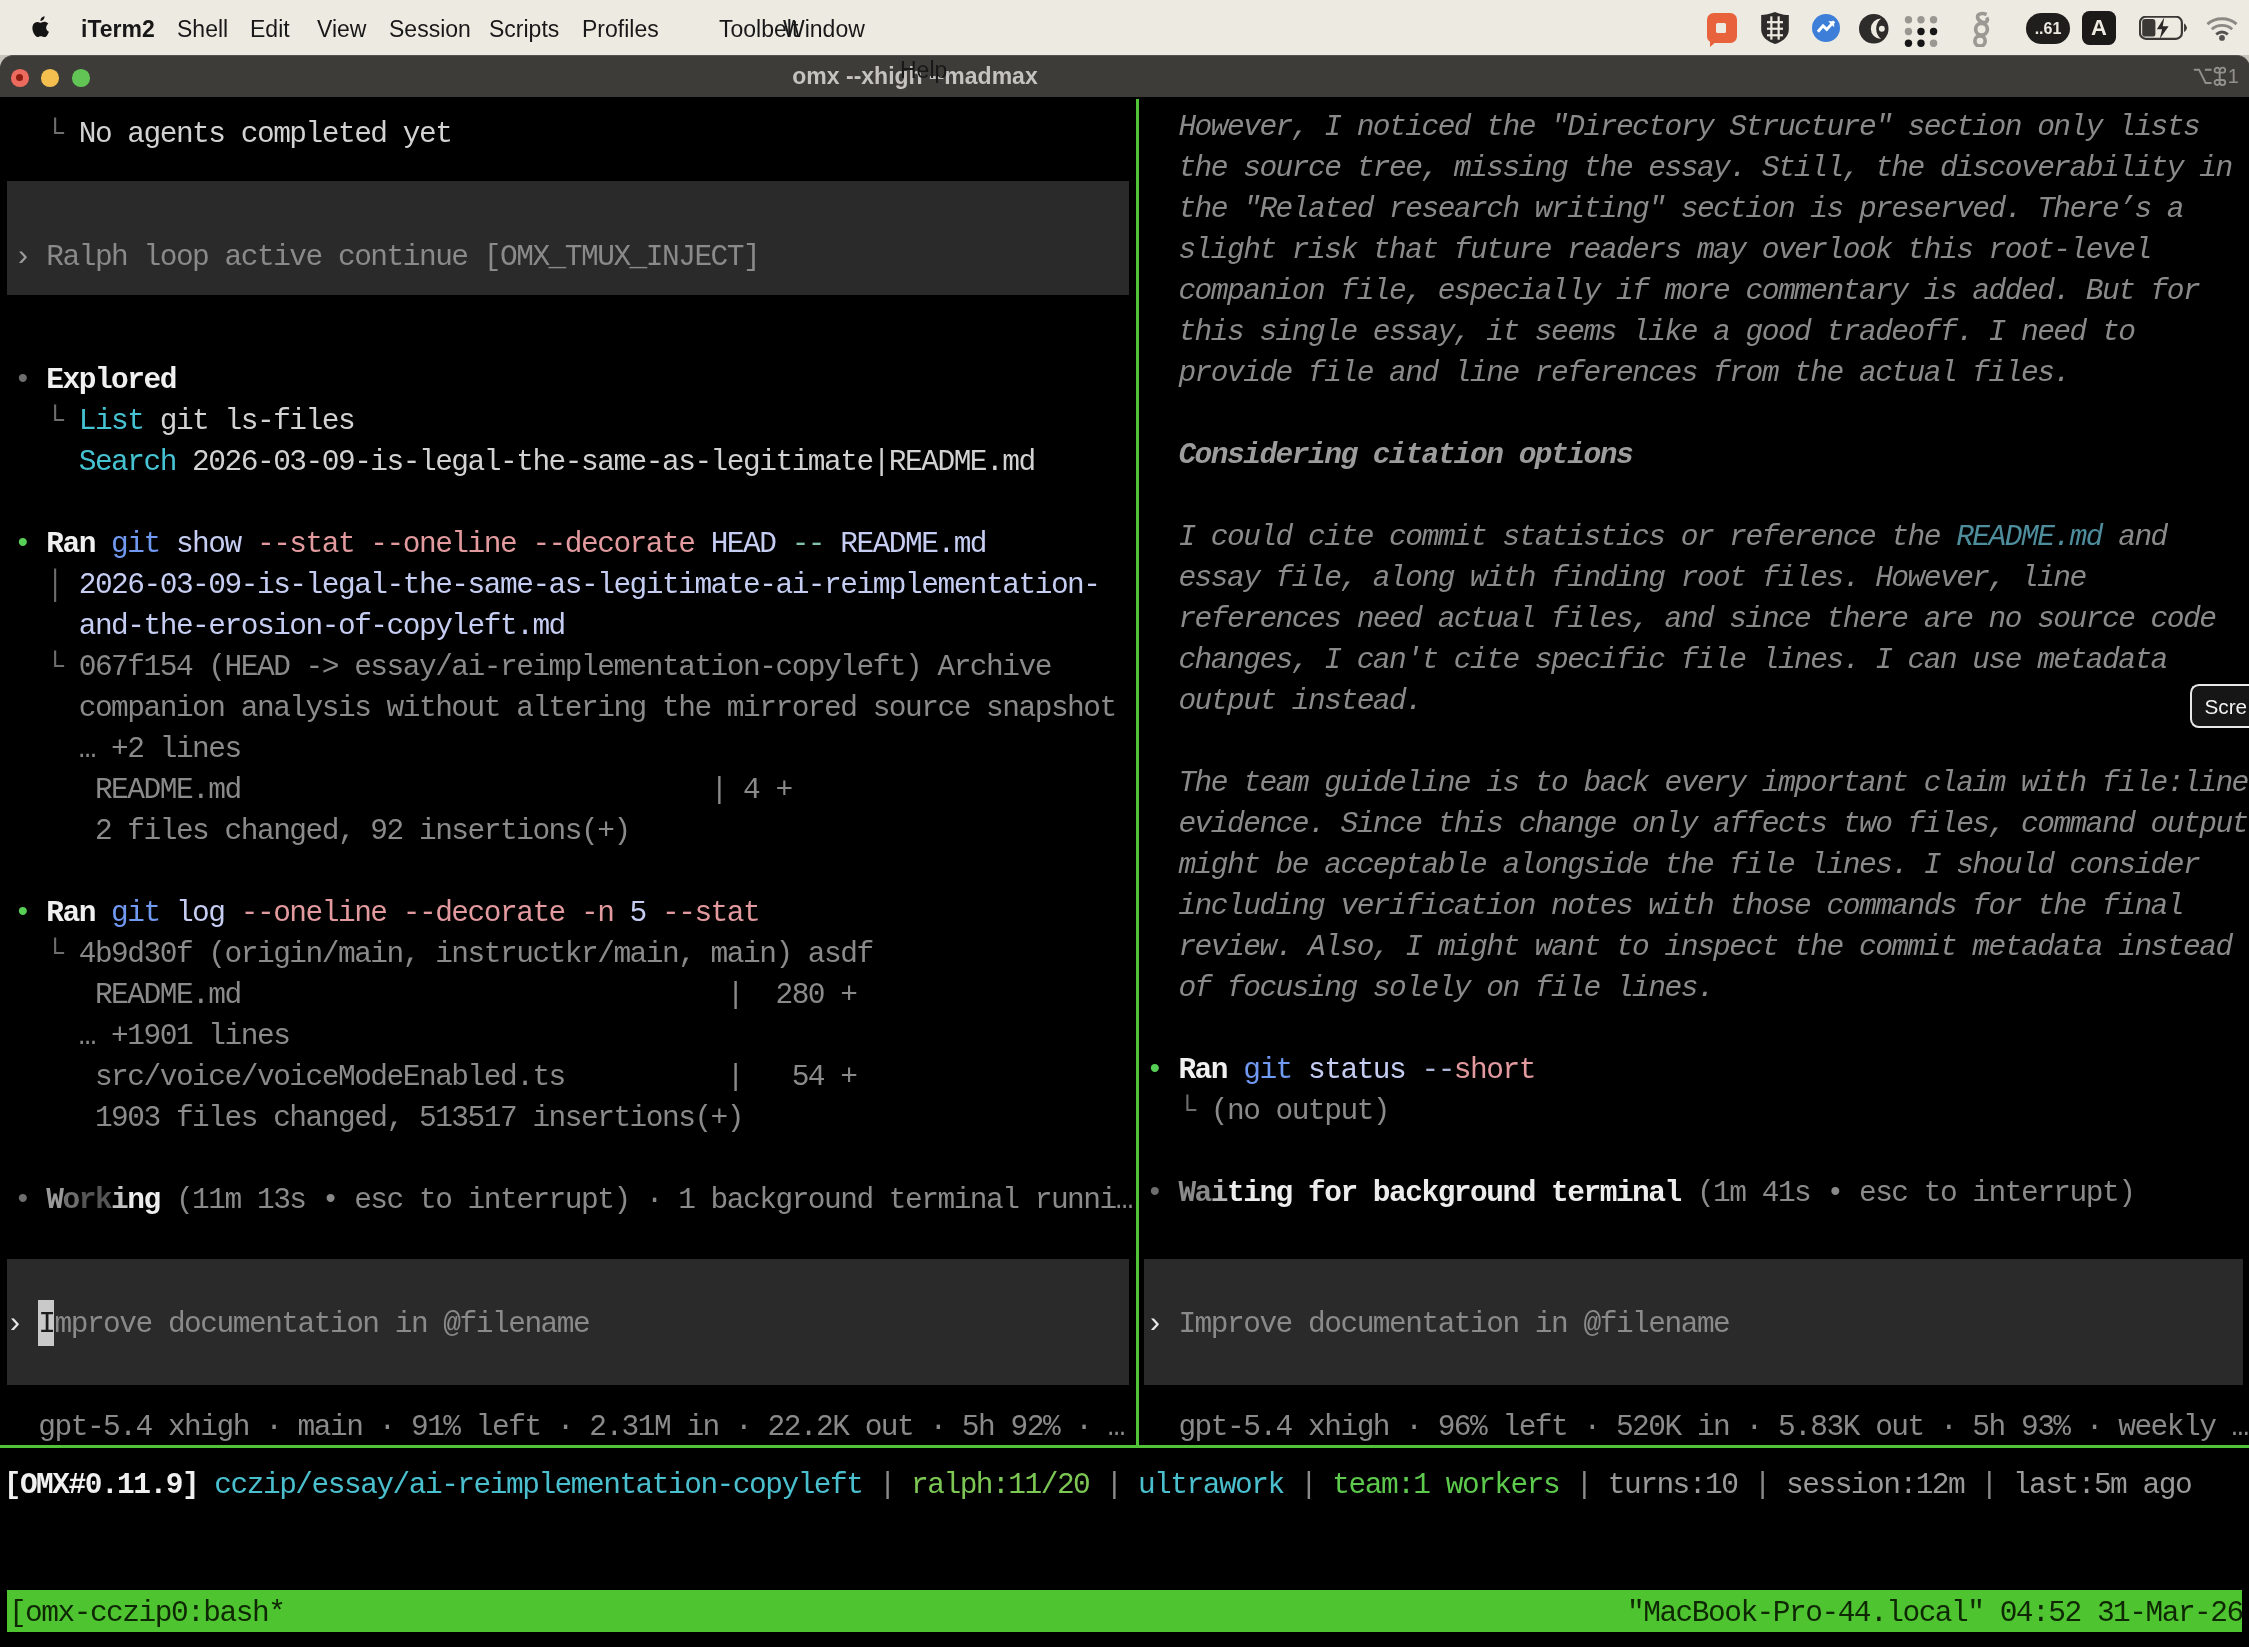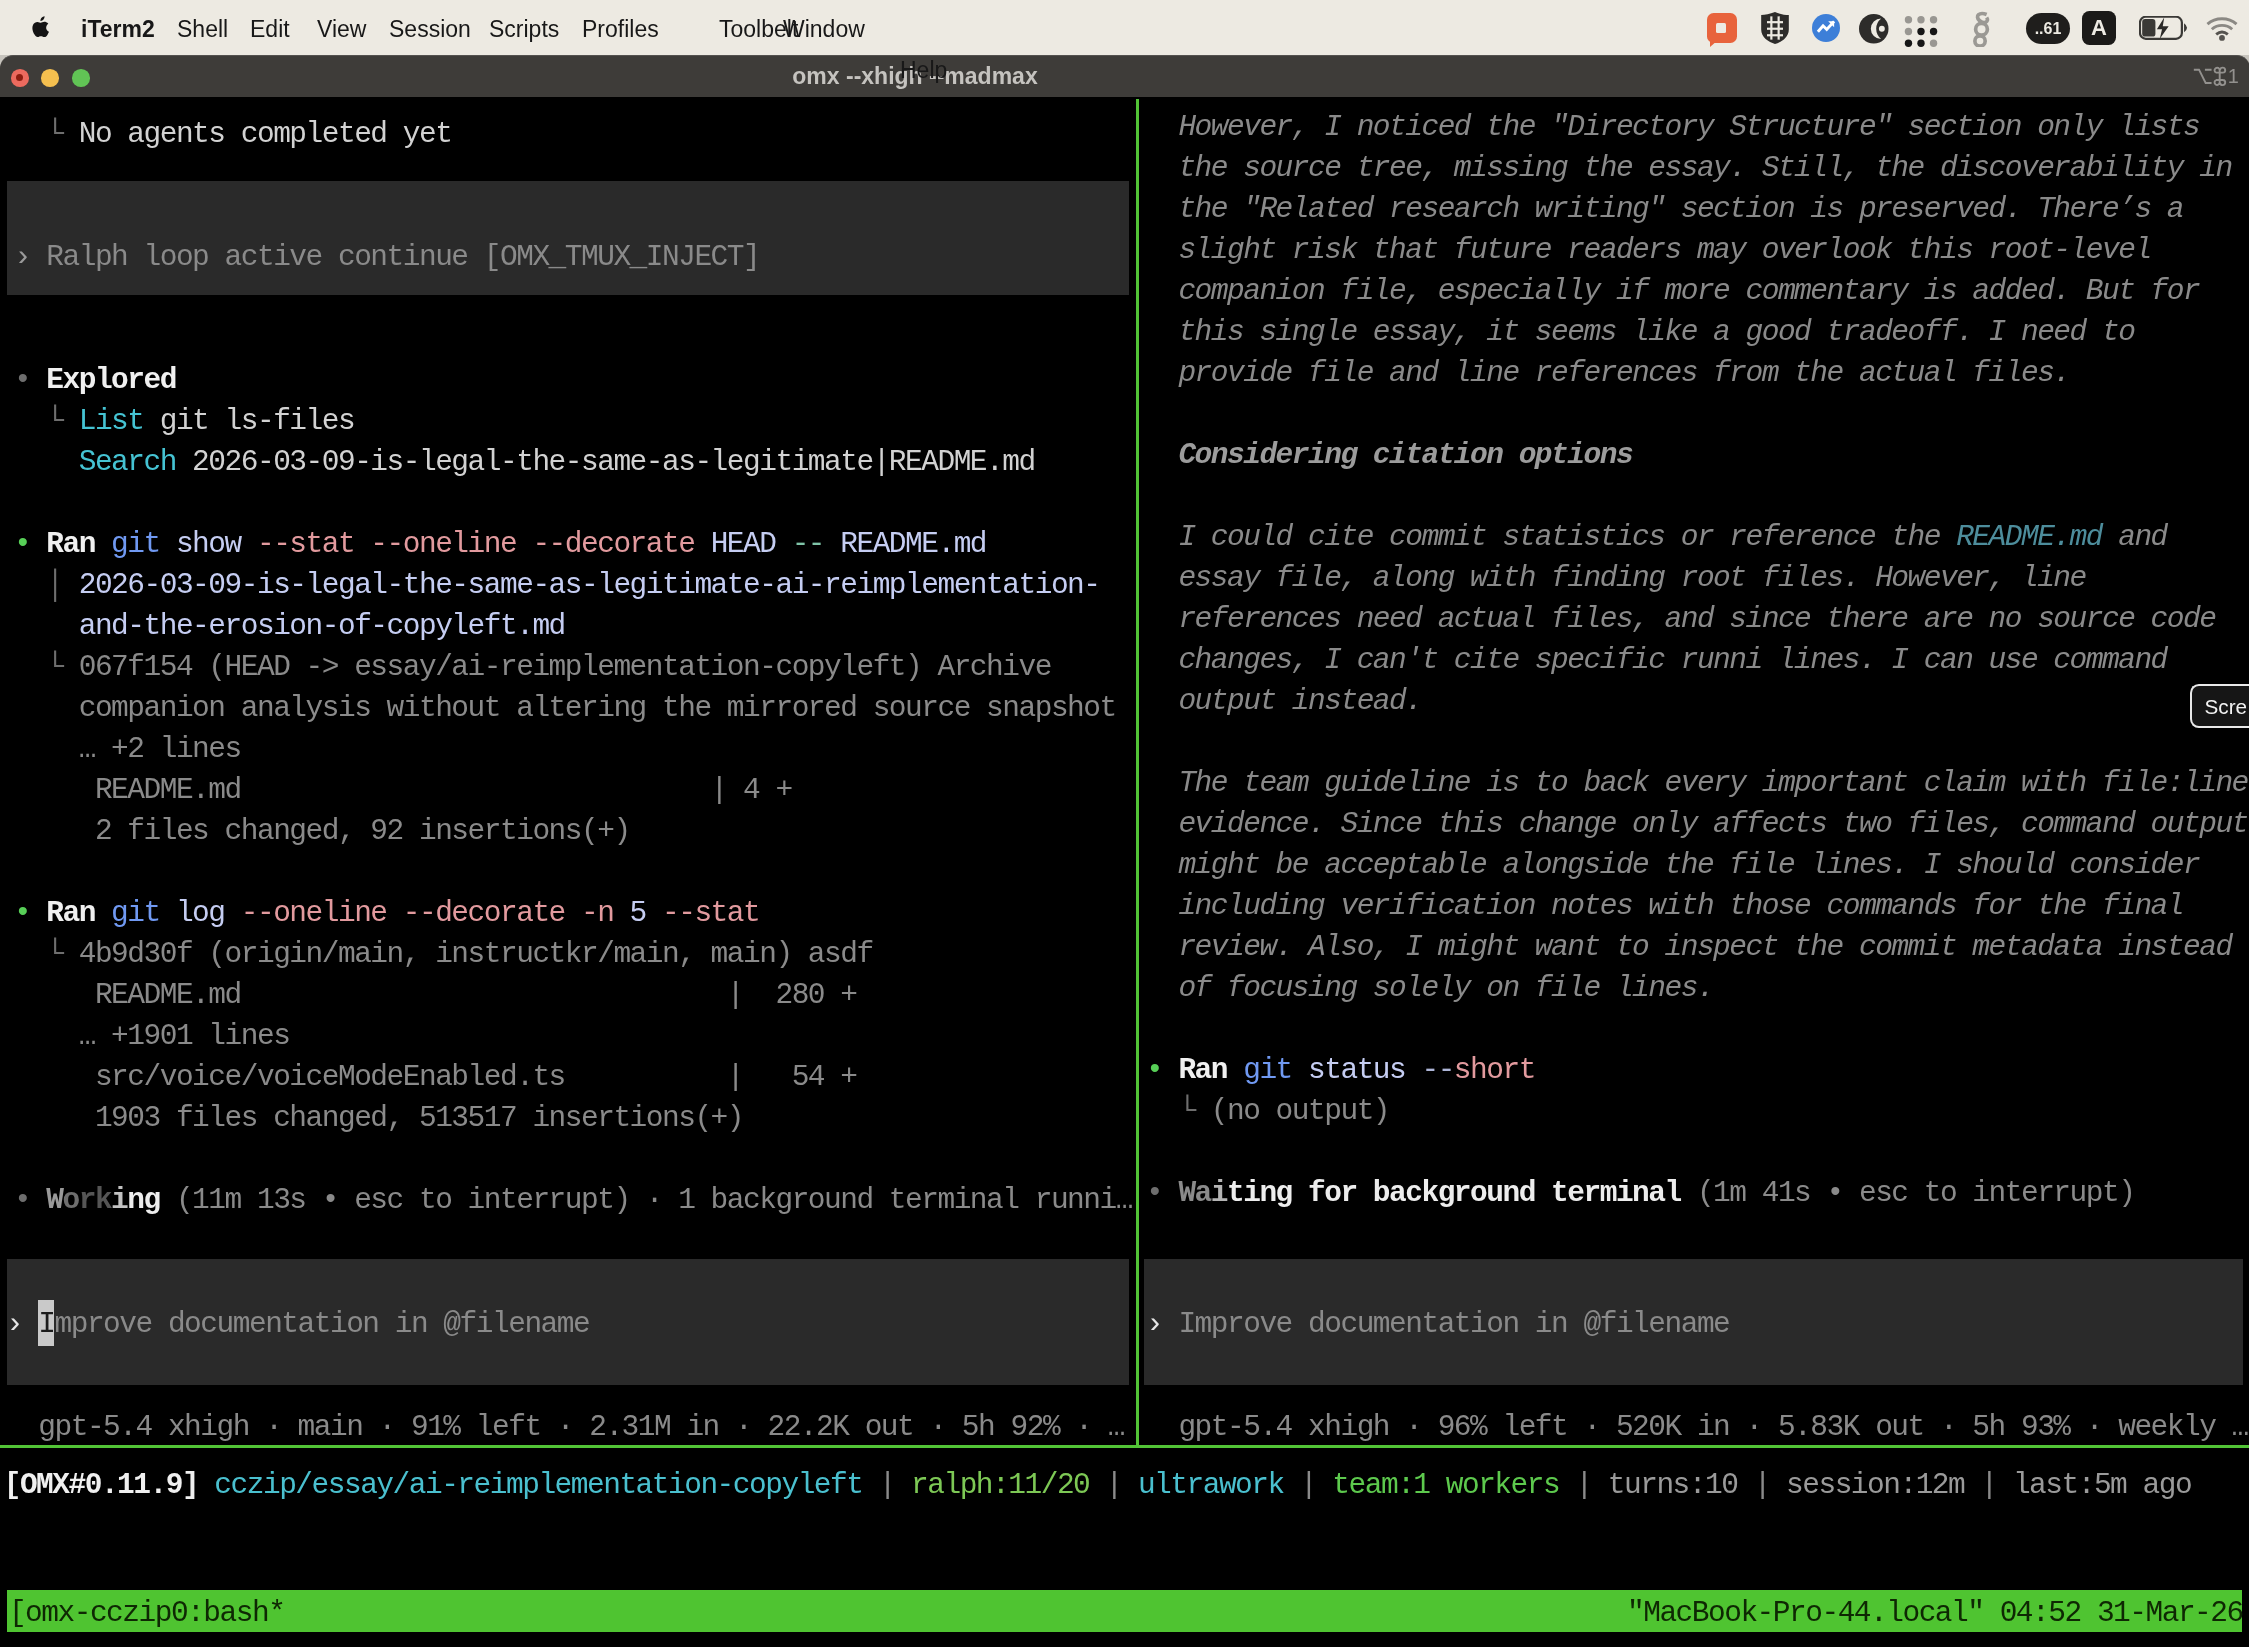--- a/index.html
+++ b/index.html
@@ -168,21 +168,21 @@
   <span class="g it">slight risk that future readers may overlook this root-level</span>
   <span class="g it">companion file, especially if more commentary is added. But for</span>
   <span class="g it">this single essay, it seems like a good tradeoff. I need to</span>
   <span class="g it">provide file and line references from the actual files.</span>
 
   <span class="it bd" style="color:#9c9c9c">Considering citation options</span>
 
   <span class="g it">I could cite commit statistics or reference the <span style="color:#4d8d9c">README.md</span> and</span>
   <span class="g it">essay file, along with finding root files. However, line</span>
   <span class="g it">references need actual files, and since there are no source code</span>
-  <span class="g it">changes, I can't cite specific runni lines. I can use command</span>
+  <span class="g it">changes, I can't cite specific file lines. I can use metadata</span>
   <span class="g it">output instead.</span>
 
   <span class="g it">The team guideline is to back every important claim with file:line</span>
   <span class="g it">evidence. Since this change only affects two files, command output</span>
   <span class="g it">might be acceptable alongside the file lines. I should consider</span>
   <span class="g it">including verification notes with those commands for the final</span>
   <span class="g it">review. Also, I might want to inspect the commit metadata instead</span>
   <span class="g it">of focusing solely on file lines.</span>
 
 <span class="gn">•</span> <span class="w">Ran</span> <span class="bl">git</span> <span class="lv">status</span> <span style="color:#aeb6d8">--</span><span class="pk">short</span>

